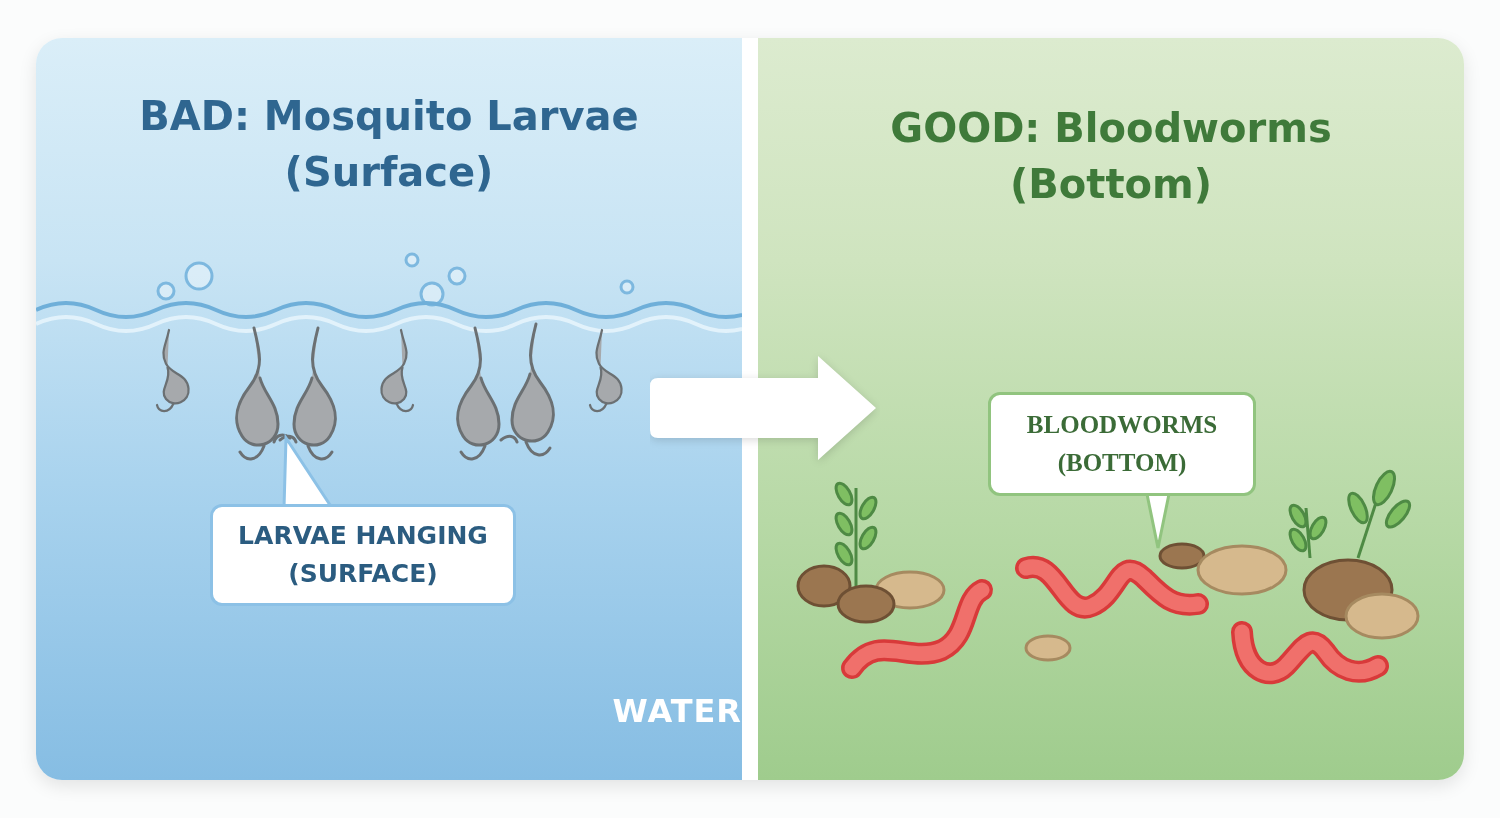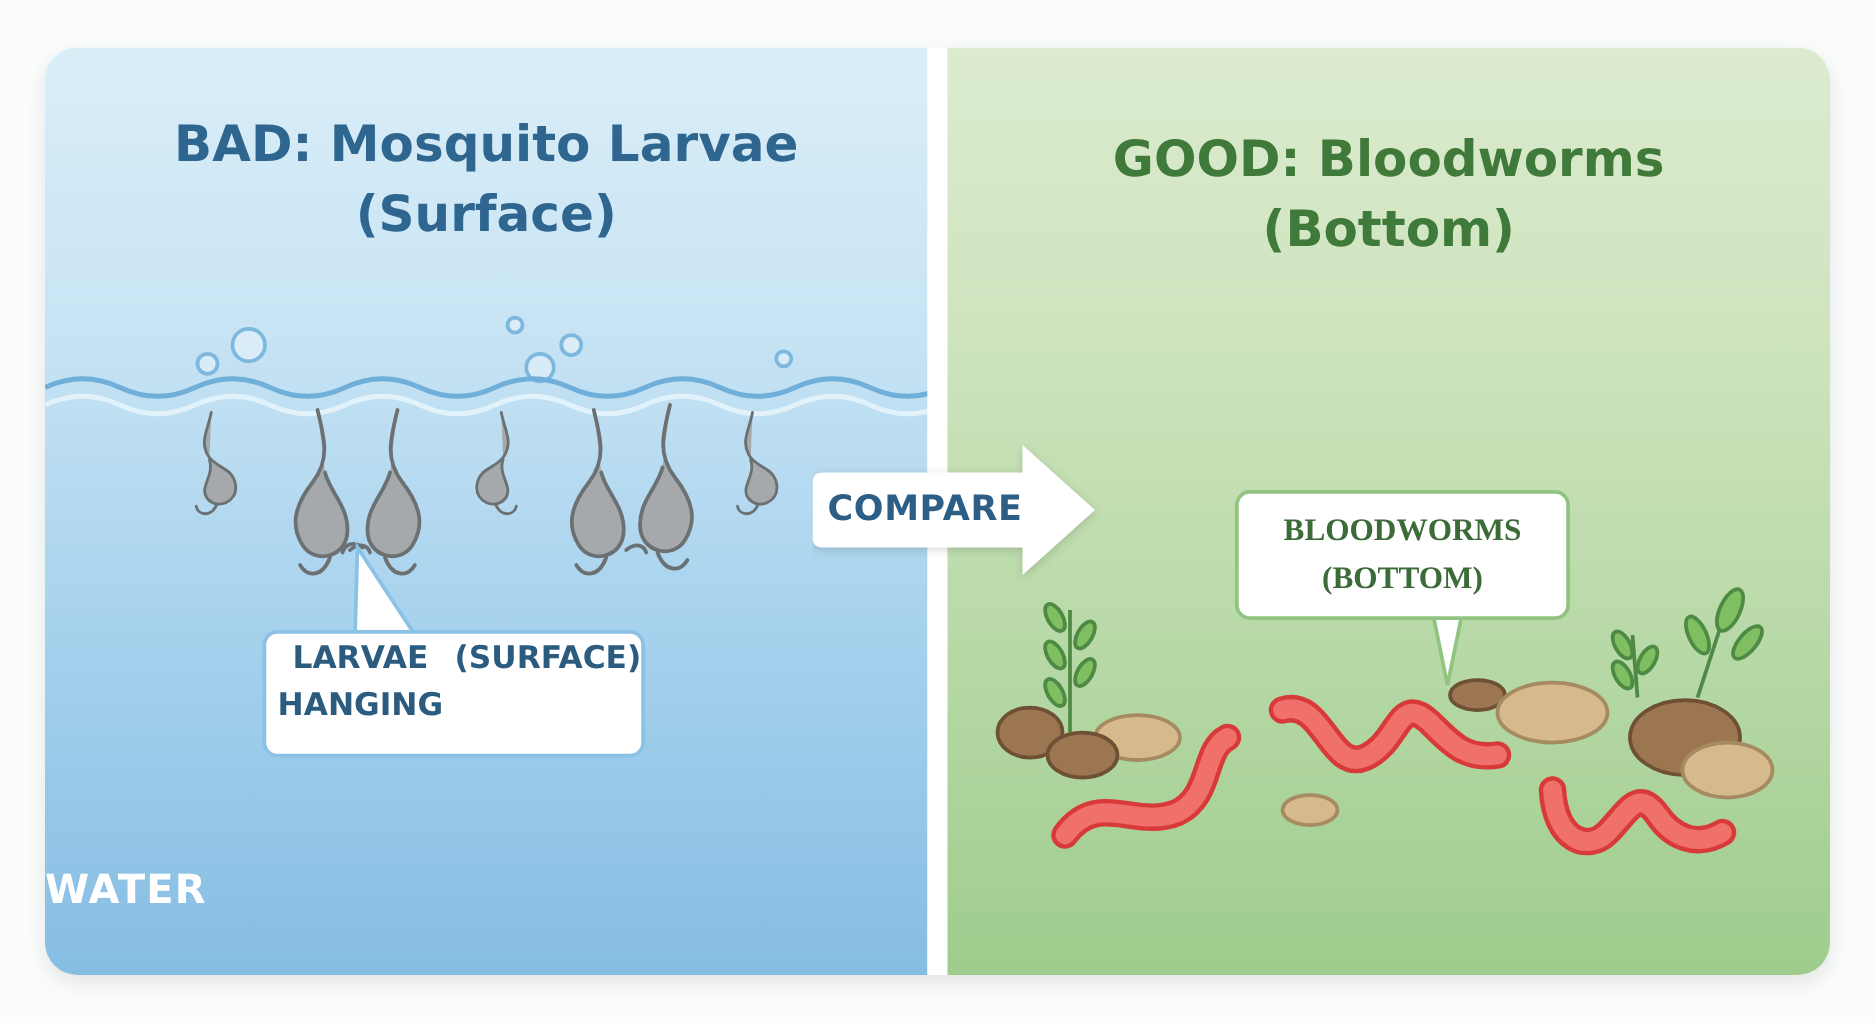--- a/index.html
+++ b/index.html
@@ -6,23 +6,23 @@
   body{width:1500px;height:818px;background:#fbfcfc;position:relative;overflow:hidden;font-family:"DejaVu Sans","Liberation Sans",sans-serif;}
   .card{position:absolute;left:36px;top:38px;width:1428px;height:742px;border-radius:26px;overflow:hidden;box-shadow:0 6px 18px rgba(0,0,0,0.10);}
   .panel{position:absolute;top:0;height:100%;}
   .panel.left{left:0;width:706px;background:linear-gradient(180deg,#daeef8 0%,#c8e4f4 30%,#a9d3ee 60%,#86bde3 100%);}
   .panel.right{left:722px;width:706px;background:linear-gradient(180deg,#dcebcf 0%,#cfe4bf 30%,#b7d9a6 65%,#9fcc8d 100%);}
   .divider{position:absolute;left:706px;top:0;width:16px;height:100%;background:#ffffff;}
   .title{position:absolute;left:0;width:100%;text-align:center;font-weight:bold;font-size:40px;line-height:56px;}
   .title.left{top:50px;color:#2f6690;}
   .title.right{top:50px;color:#3f7a3a;margin-top:12px;}
   .callout{position:absolute;background:#ffffff;border-radius:12px;text-align:center;font-weight:bold;font-size:25px;line-height:38px;}
-  .callout.blue{left:174px;top:466px;width:300px;height:96px;border:3px solid #8cc1e6;color:#2b5c80;display:flex;flex-direction:row;justify-content:center;}
+  .callout.blue{left:174px;top:466px;width:300px;height:96px;border:3px solid #8cc1e6;color:#2b5c80;display:flex;flex-direction:column;justify-content:center;}
   .callout.green{left:952px;top:354px;width:262px;height:98px;border:3px solid #91c47f;color:#3b6b37;display:flex;flex-direction:column;justify-content:center;font-family:Liberation Serif, serif;}
-  .label{position:absolute;width:100%;text-align:left;top:654px;color:#ffffff;font-weight:bold;font-size:32px;letter-spacing:1px;}
+  .label{position:absolute;width:100%;text-align:right;top:654px;color:#ffffff;font-weight:bold;font-size:32px;letter-spacing:1px;}
   svg{position:absolute;left:0;top:0;}
   .compare{position:absolute;left:614px;top:310px;width:230px;height:120px;}
   .compare-text{position:absolute;left:614px;top:352px;width:180px;text-align:center;color:#2d5f86;font-weight:bold;font-size:28px;letter-spacing:0.5px;}
 </style>
 </head>
 <body>
 
 <div class="card">
 
   <div class="panel left">
@@ -143,15 +143,14 @@
     <div class="callout green" style="left:230px;">
       <div>BLOODWORMS</div>
       <div>(BOTTOM)</div>
     </div>
 
   </div>
 
   <svg class="compare" width="230" height="120" viewBox="0 0 230 120">
     <path d="M8,30 L168,30 L168,8 L226,60 L168,112 L168,90 L8,90 Q0,90 0,82 L0,38 Q0,30 8,30 Z" fill="#ffffff" style="filter:drop-shadow(0 2px 4px rgba(0,0,0,0.15))"></path>
   </svg>
-  <div class="compare-text">COMPARE</div>
 
 </div>
 
 </body></html>

